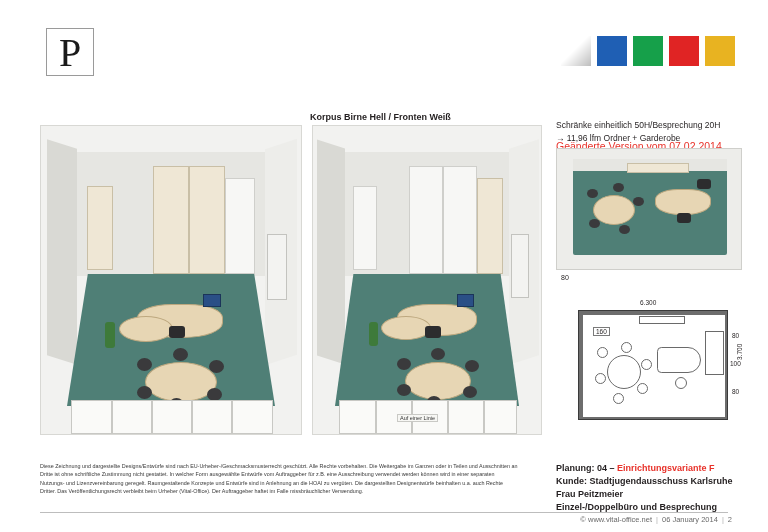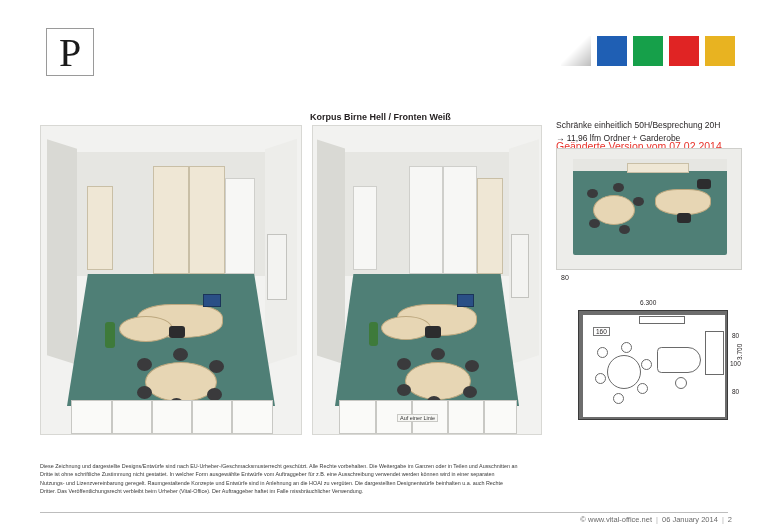--- a/index.html
+++ b/index.html
@@ -448,19 +448,27 @@
   </div>
 
   <div class="plan-dim" style="left:640px; top:299px;">6.300</div>
   <div class="plan-dim" style="left:736px; top:360px; transform:rotate(-90deg); transform-origin:left top;">3.700</div>
   <div class="plan-dim" style="left:732px; top:332px;">80</div>
   <div class="plan-dim" style="left:730px; top:360px;">100</div>
   <div class="plan-dim" style="left:732px; top:388px;">80</div>
 
   <div class="disclaimer">Diese Zeichnung und dargestellte Designs/Entwürfe sind nach EU-Urheber-/Geschmacksmusterrecht geschützt. Alle Rechte vorbehalten. Die Weitergabe im Ganzen oder in Teilen und Ausschnitten an Dritte ist ohne schriftliche Zustimmung nicht gestattet. In welcher Form ausgewählte Entwürfe vom Auftraggeber für z.B. eine Ausschreibung verwendet werden können wird in einer separaten Nutzungs- und Lizenzvereinbarung geregelt. Raumgestaltende Konzepte und Entwürfe sind in Anlehnung an die HOAI zu vergüten. Die dargestellten Designentwürfe beinhalten u.a. auch Rechte Dritter. Das Veröffentlichungsrecht verbleibt beim Urheber (Vital-Office). Der Auftraggeber haftet im Falle missbräuchlicher Verwendung.</div>
 
+  <div class="info-block">
+    <div>
+      <span class="bold">Planung: 04 – </span><span class="red bold">Einrichtungsvariante F</span>
+    </div>
+    <div class="bold">Kunde: Stadtjugendausschuss Karlsruhe</div>
+    <div class="bold">Frau Peitzmeier</div>
+    <div class="bold">Einzel-/Doppelbüro und Besprechung</div>
+  </div>
 
   <div class="footer-rule"></div>
   <div class="footer">
     <span>©  www.vital-office.net</span><span class="sep">|</span><span>06 January 2014</span><span class="sep">|</span><span>2</span>
   </div>
 
 </div>
 
 </body></html>

